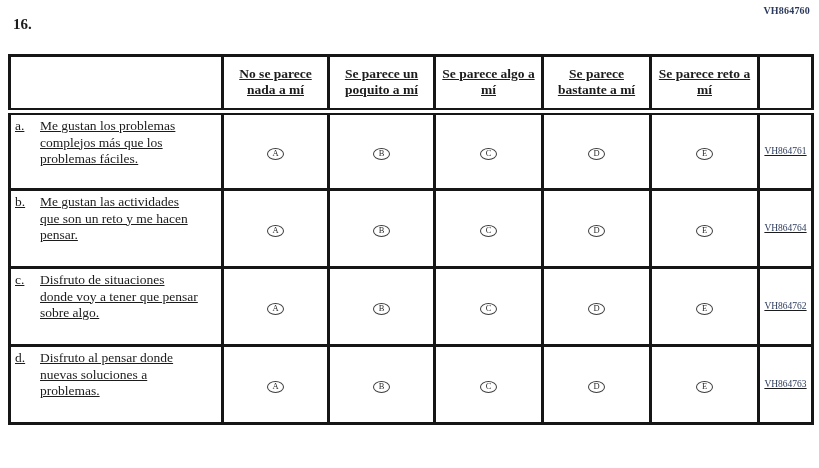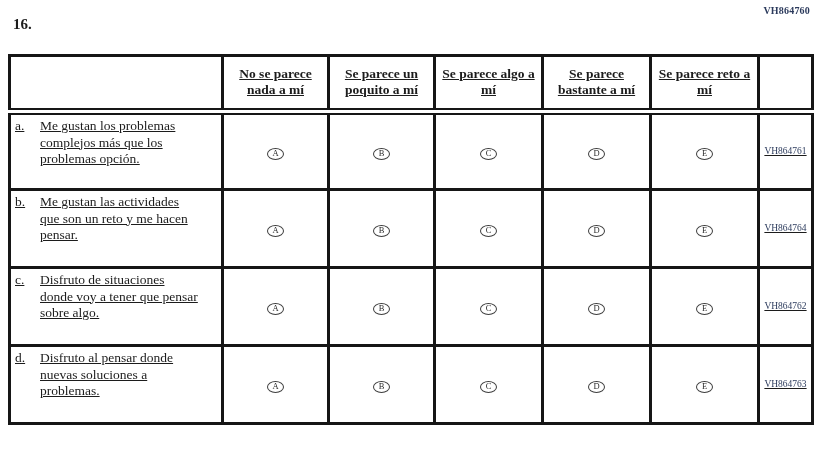--- a/index.html
+++ b/index.html
@@ -122,21 +122,21 @@
       <th>Se parece bastante a mí</th>
       <th>Se parece reto a mí</th>
       <th></th>
     </tr>
   </thead>
   <tbody>
     <tr class="data-row">
       <td class="stmt">
         <div class="stmt-flex">
           <span class="letter">a.</span>
-          <span class="stmt-text">Me gustan los problemas complejos más que los problemas opción.</span>
+          <span class="stmt-text">Me gustan los problemas complejos más que los problemas fáciles.</span>
         </div>
       </td>
       <td class="opt"><span class="bubble">A</span></td>
       <td class="opt"><span class="bubble">B</span></td>
       <td class="opt"><span class="bubble">C</span></td>
       <td class="opt"><span class="bubble">D</span></td>
       <td class="opt"><span class="bubble">E</span></td>
       <td class="code">VH864761</td>
     </tr>
     <tr class="data-row">

